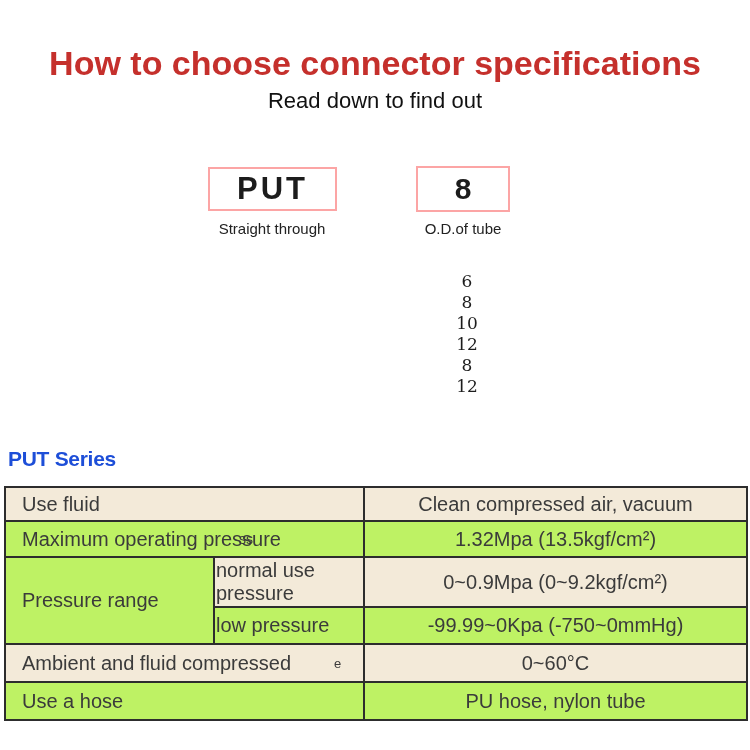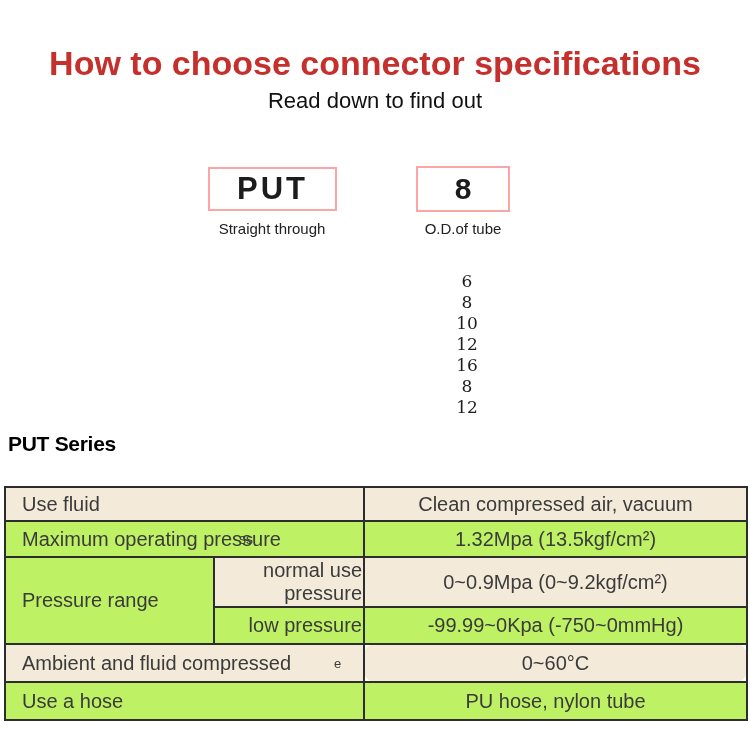--- a/index.html
+++ b/index.html
@@ -23,39 +23,39 @@
   .box-put{left:208px;top:167px;width:125px;height:40px;font-size:31px;letter-spacing:3px;}
   .box-size{left:416px;top:166px;width:90px;height:42px;font-size:30px;}
   .box-caption{font-size:15px;color:#222222;text-align:center;width:160px;top:220px;}
   .cap-put{left:192px;}
   .cap-size{left:383px;}
   .size-options{
     left:387px;top:271px;width:160px;text-align:center;
     font-family:"DejaVu Serif",serif;font-size:17px;color:#1d1d1d;line-height:21px;
   }
   .series-heading{
-    left:8px;top:432px;font-size:21px;font-weight:bold;color:#000000;letter-spacing:-0.3px;
+    left:8px;top:447px;font-size:21px;font-weight:bold;color:#1d4ed8;letter-spacing:-0.3px;
   }
   table.spec{
     position:absolute;left:4px;top:486px;width:742px;
     border-collapse:collapse;table-layout:fixed;
   }
   table.spec td{
     border:2px solid #2d2d2d;vertical-align:middle;position:relative;
     font-size:20px;color:#3b3b3b;background:#bef264;overflow:hidden;
   }
   td.lbl{padding-left:16px;text-align:left;}
   td.val{text-align:center;padding:0 4px;}
-  td.sub{text-align:right;font-size:13.5px;color:#4a4a4a;}
+  td.sub{text-align:left;font-size:13.5px;color:#4a4a4a;}
   .beige{background:#f3ead9 !important;}
   tr.r1{height:34px;} tr.r2{height:36px;} tr.r3a{height:37px;}
   tr.r3b{height:37px;} tr.r4{height:38px;} tr.r5{height:38px;}
   .v-sm{font-size:16px;color:#3e3e3e;}
   .v-md{font-size:17px;color:#3e3e3e;margin-left:29px;}
-  .v-xs{font-size:15px;color:#3e3e3e;border-radius:11px;}
+  .v-xs{font-size:15px;color:#3e3e3e;}
   .overlap-artifact{
     position:absolute;top:50%;transform:translateY(-50%);
     font-size:14px;color:#3b3b3b;letter-spacing:0;
   }
   .art-ss{left:233px;}
   .art-e{left:328px;font-size:13px;}
 </style>
 </head>
 <body>
 
@@ -72,21 +72,20 @@
   </div>
 
   <div class="abs box-caption cap-put">Straight through</div>
   <div class="abs box-caption cap-size">O.D.of tube</div>
 
   <div class="abs size-options">
     <div>6</div>
     <div>8</div>
     <div>10</div>
     <div>12</div>
-    <div>16</div>
     <div>8</div>
     <div>12</div>
   </div>
 
   <div class="abs series-heading">PUT Series</div>
 
   <table class="spec">
     <colgroup>
       <col style="width:209px">
       <col style="width:150px">

